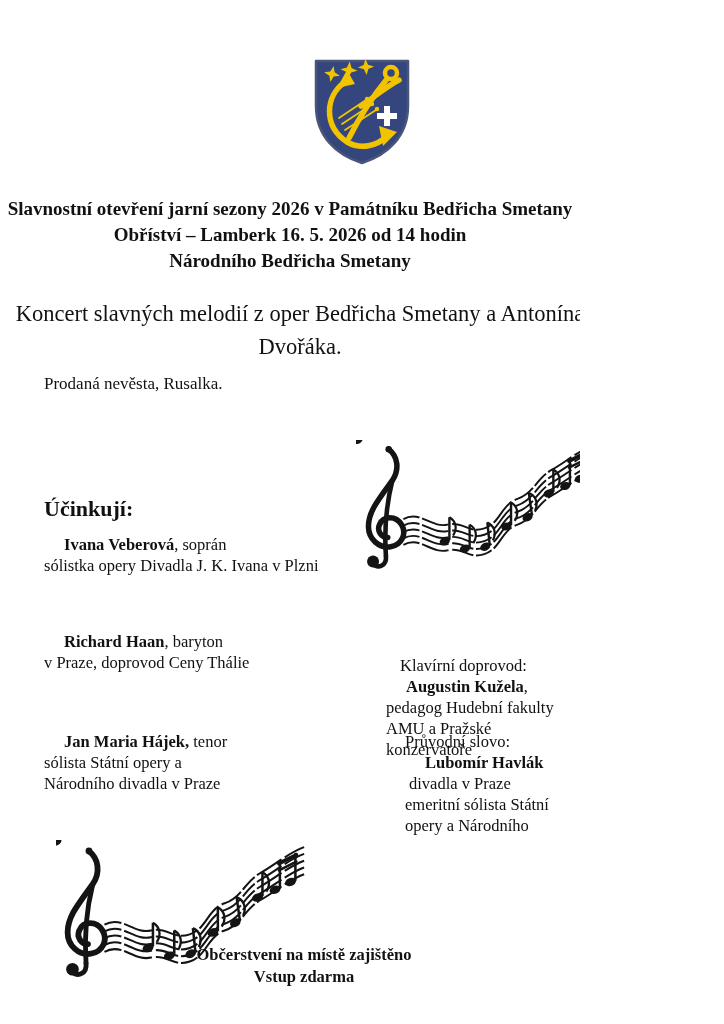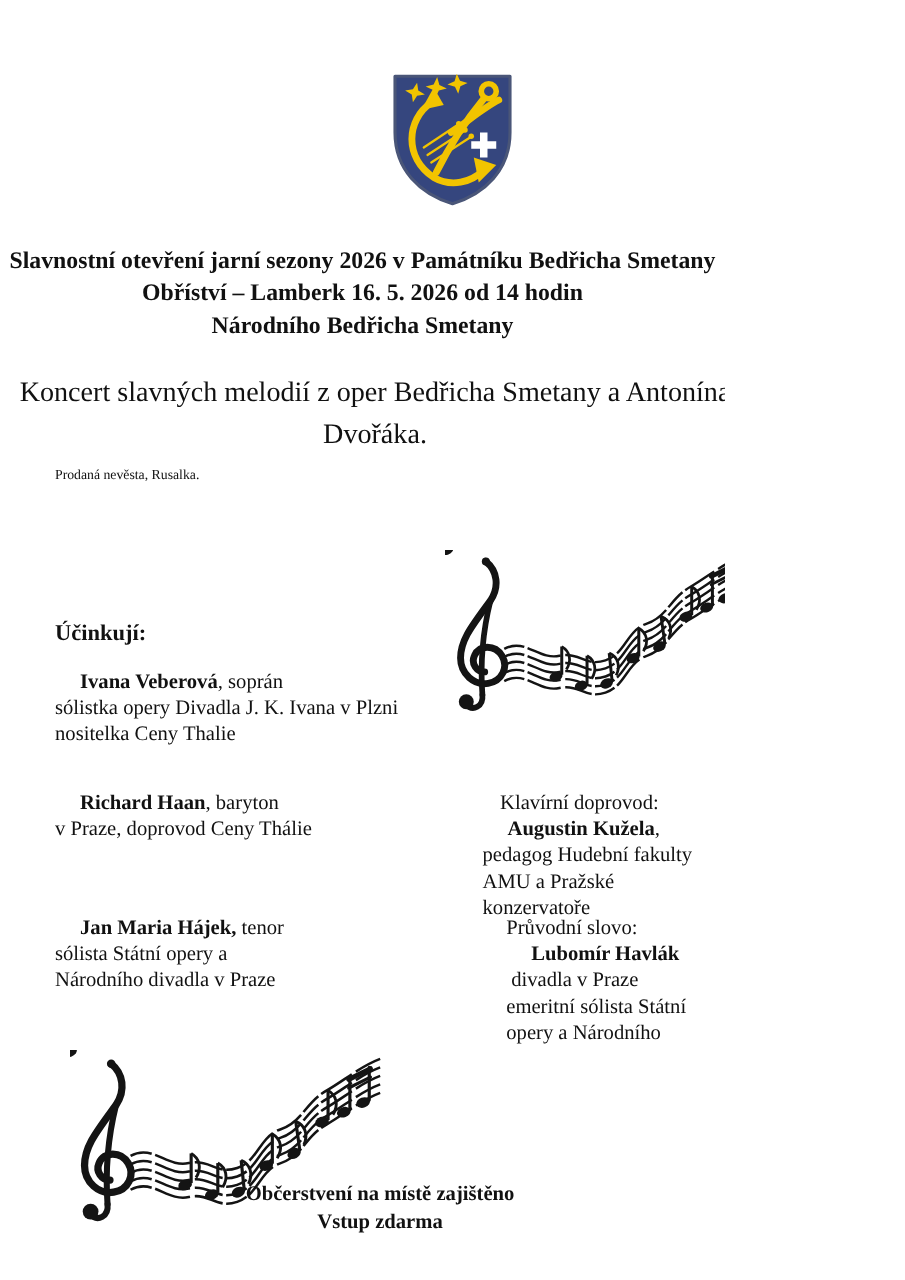--- a/index.html
+++ b/index.html
@@ -6,29 +6,29 @@
   .page{
     position:relative;width:580px;height:1024px;background:var(--page-bg,#fff);
     font-family:"Liberation Serif","DejaVu Serif",serif;color:var(--ink,#111);
     overflow:hidden;
   }
   .abs{position:absolute;}
   .b{font-weight:bold;margin-left:20px;}
   .crest{left:311px;top:56px;width:102px;height:112px;}
   .title{left:0;right:0;top:196px;text-align:center;font-weight:bold;font-size:19px;line-height:26px;}
   .subtitle{left:0;right:0;top:297px;text-align:center;font-size:22.5px;line-height:33px;transform:translateX(10px);}
-  .program{left:44px;top:374px;font-size:11px;}
+  .program{left:44px;top:374px;font-size:17px;}
   .music-top{left:356px;top:440px;width:242px;height:138px;}
   .music-bottom{left:56px;top:840px;width:252px;height:148px;}
-  .heading{left:44px;top:496px;font-weight:bold;font-size:18px;}
+  .heading{left:44px;top:496px;font-weight:bold;font-size:22px;}
   .block{font-size:16.5px;line-height:21px;}
   .blk-ivana{left:44px;top:534px;}
   .blk-richard{left:44px;top:631px;}
   .blk-klavirni{left:386px;top:631px;}
-  .blk-klavirni .indent1{padding-left:14px;}
+  .blk-klavirni .indent1{padding-left:14px;margin-top:24px;}
   .blk-jan{left:44px;top:731px;}
   .blk-pruvodni{left:405px;top:731px;}
   .blk-pruvodni .indent2{padding-left:4px;}
   .footer{left:0;right:0;top:944px;text-align:center;font-weight:bold;font-size:16.5px;line-height:22px;transform:translateX(14px);}
 </style>
 </head>
 <body>
 
 <div class="page">
 
@@ -114,21 +114,20 @@
         <path d="M230,30 L248,21" stroke-width="2.6" fill="none"></path>
       </g>
     </g>
   </svg>
 
   <div class="abs heading">Účinkují:</div>
 
   <div class="abs block blk-ivana">
     <div class="line"><span class="b">Ivana Veberová</span><span>, soprán</span></div>
     <div class="line">sólistka opery Divadla J. K. Ivana v Plzni</div>
-    <div class="line">nositelka Ceny Thalie</div>
   </div>
 
   <div class="abs block blk-richard">
     <div class="line"><span class="b">Richard Haan</span><span>, baryton</span></div>
     <div class="line">v Praze, doprovod Ceny Thálie</div>
   </div>
 
   <div class="abs block blk-klavirni">
     <div class="line indent1">Klavírní doprovod:</div>
     <div class="line"><span class="b">Augustin Kužela</span><span>, pedagog Hudební fakulty</span></div>

